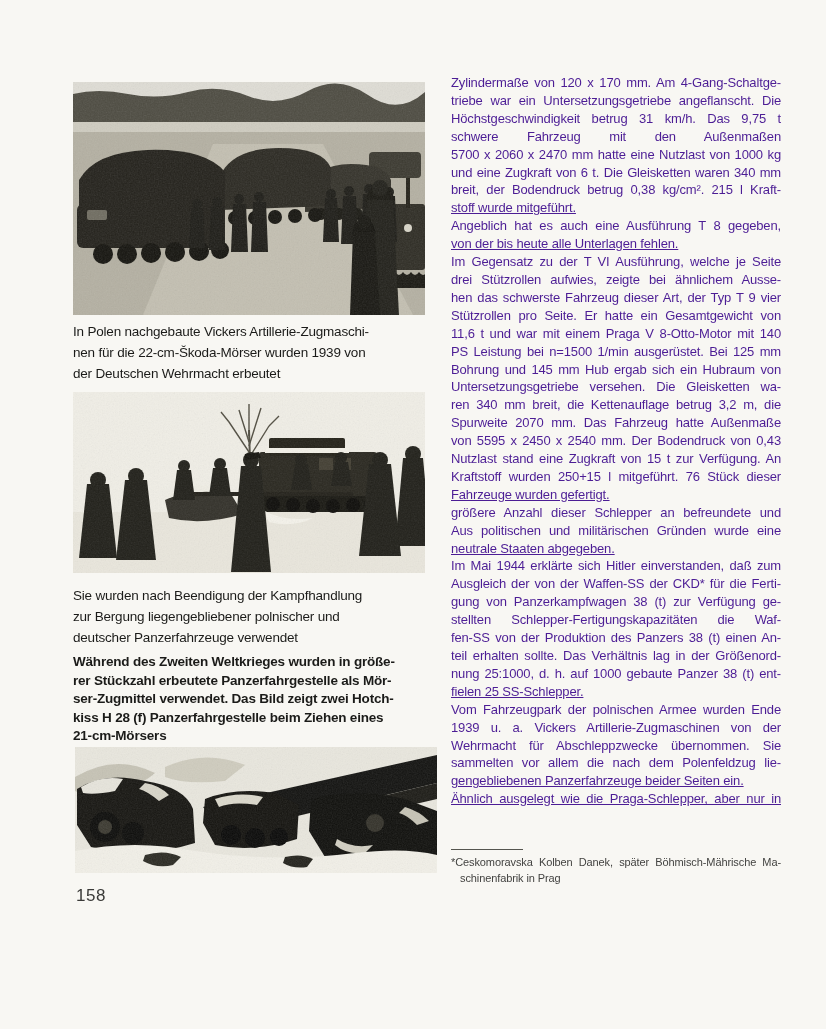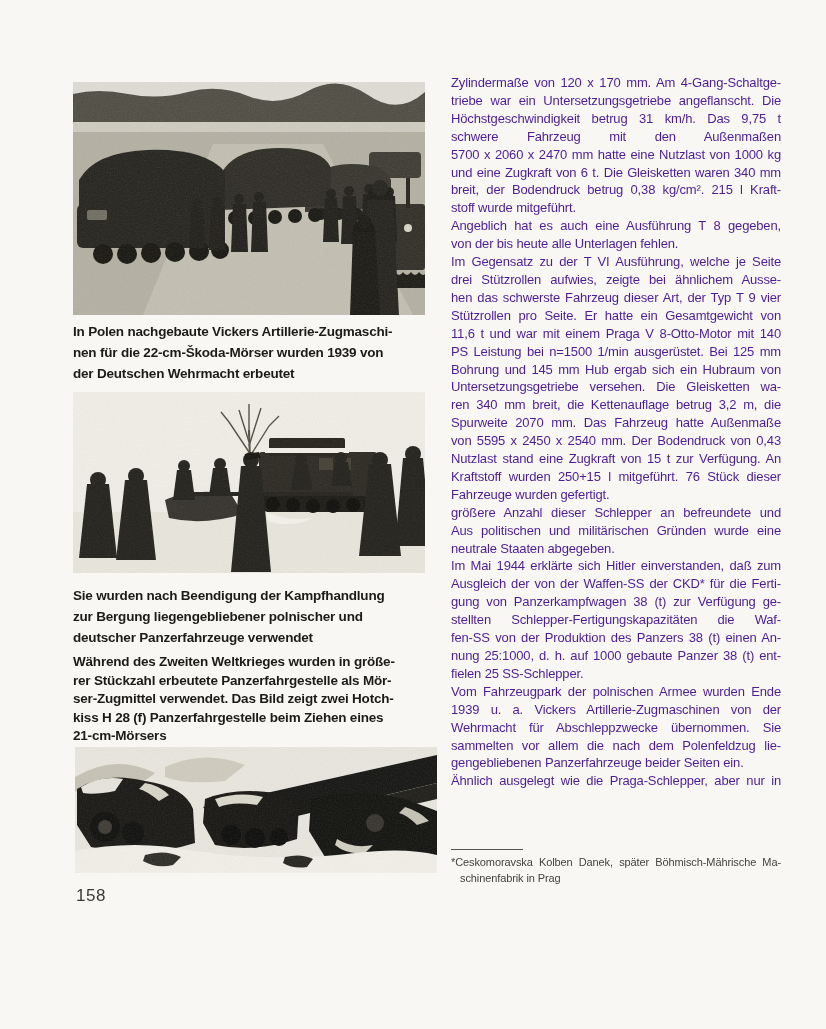--- a/index.html
+++ b/index.html
@@ -14,34 +14,34 @@
   figure svg{display:block;width:100%;height:100%;}
 
   
   .bodytext{
     position:absolute;left:451px;top:74px;width:330px;
     font-size:13px;line-height:17.9px;letter-spacing:-0.15px;
     color:#4c1d95;
   }
   .para{margin:0;}
   .jline{text-align:justify;text-align-last:justify;}
-  .jline.jlast{text-align-last:left;}
+  .jline.jlast{text-align-last:left;text-decoration:underline;}
   .force-just .jline.jlast{text-align-last:justify;}
 
   
   .fnrule{position:absolute;left:451px;top:849px;width:72px;height:0;border-top:1.5px solid #55554f;}
   .footnote{position:absolute;left:451px;top:854px;width:330px;
     font-size:11px;line-height:16px;letter-spacing:-0.1px;color:#434341;}
   .fn-just{text-align:justify;text-align-last:justify;}
   .fn-indent{padding-left:9px;}
 
   
   .caption{
     position:absolute;left:73px;width:356px;
-    font-weight:bold;font-size:13.5px;line-height:20.8px;letter-spacing:-0.2px;
+    font-weight:normal;font-size:13.5px;line-height:20.8px;letter-spacing:-0.2px;
     color:#1b1b19;white-space:pre-line;
   }
   .caption.c1{top:322px;}
   .caption.c2{top:586px;}
   .commentary{
     position:absolute;left:73px;top:653px;width:356px;
     font-weight:bold;font-size:13.5px;line-height:18.6px;letter-spacing:-0.2px;
     color:#1b1b19;white-space:pre-line;
   }
   .pagenum{position:absolute;left:76px;top:886px;font-size:17px;letter-spacing:0.6px;color:#3a3a38;}
@@ -292,20 +292,21 @@
         <div class="jline">größere Anzahl dieser Schlepper an befreundete und</div>
         <div class="jline">Aus politischen und militärischen Gründen wurde eine</div>
         <div class="jline jlast">neutrale Staaten abgegeben.</div>
       </div>
     <div class="para">
         <div class="jline">Im Mai 1944 erklärte sich Hitler einverstanden, daß zum</div>
         <div class="jline">Ausgleich der von der Waffen-SS der CKD* für die Ferti-</div>
         <div class="jline">gung von Panzerkampfwagen 38 (t) zur Verfügung ge-</div>
         <div class="jline">stellten Schlepper-Fertigungskapazitäten die Waf-</div>
         <div class="jline">fen-SS von der Produktion des Panzers 38 (t) einen An-</div>
+        <div class="jline">teil erhalten sollte. Das Verhältnis lag in der Größenord-</div>
         <div class="jline">nung 25:1000, d. h. auf 1000 gebaute Panzer 38 (t) ent-</div>
         <div class="jline jlast">fielen 25 SS-Schlepper.</div>
       </div>
     <div class="para">
         <div class="jline">Vom Fahrzeugpark der polnischen Armee wurden Ende</div>
         <div class="jline">1939 u. a. Vickers Artillerie-Zugmaschinen von der</div>
         <div class="jline">Wehrmacht für Abschleppzwecke übernommen. Sie</div>
         <div class="jline">sammelten vor allem die nach dem Polenfeldzug lie-</div>
         <div class="jline jlast">gengebliebenen Panzerfahrzeuge beider Seiten ein.</div>
       </div>

